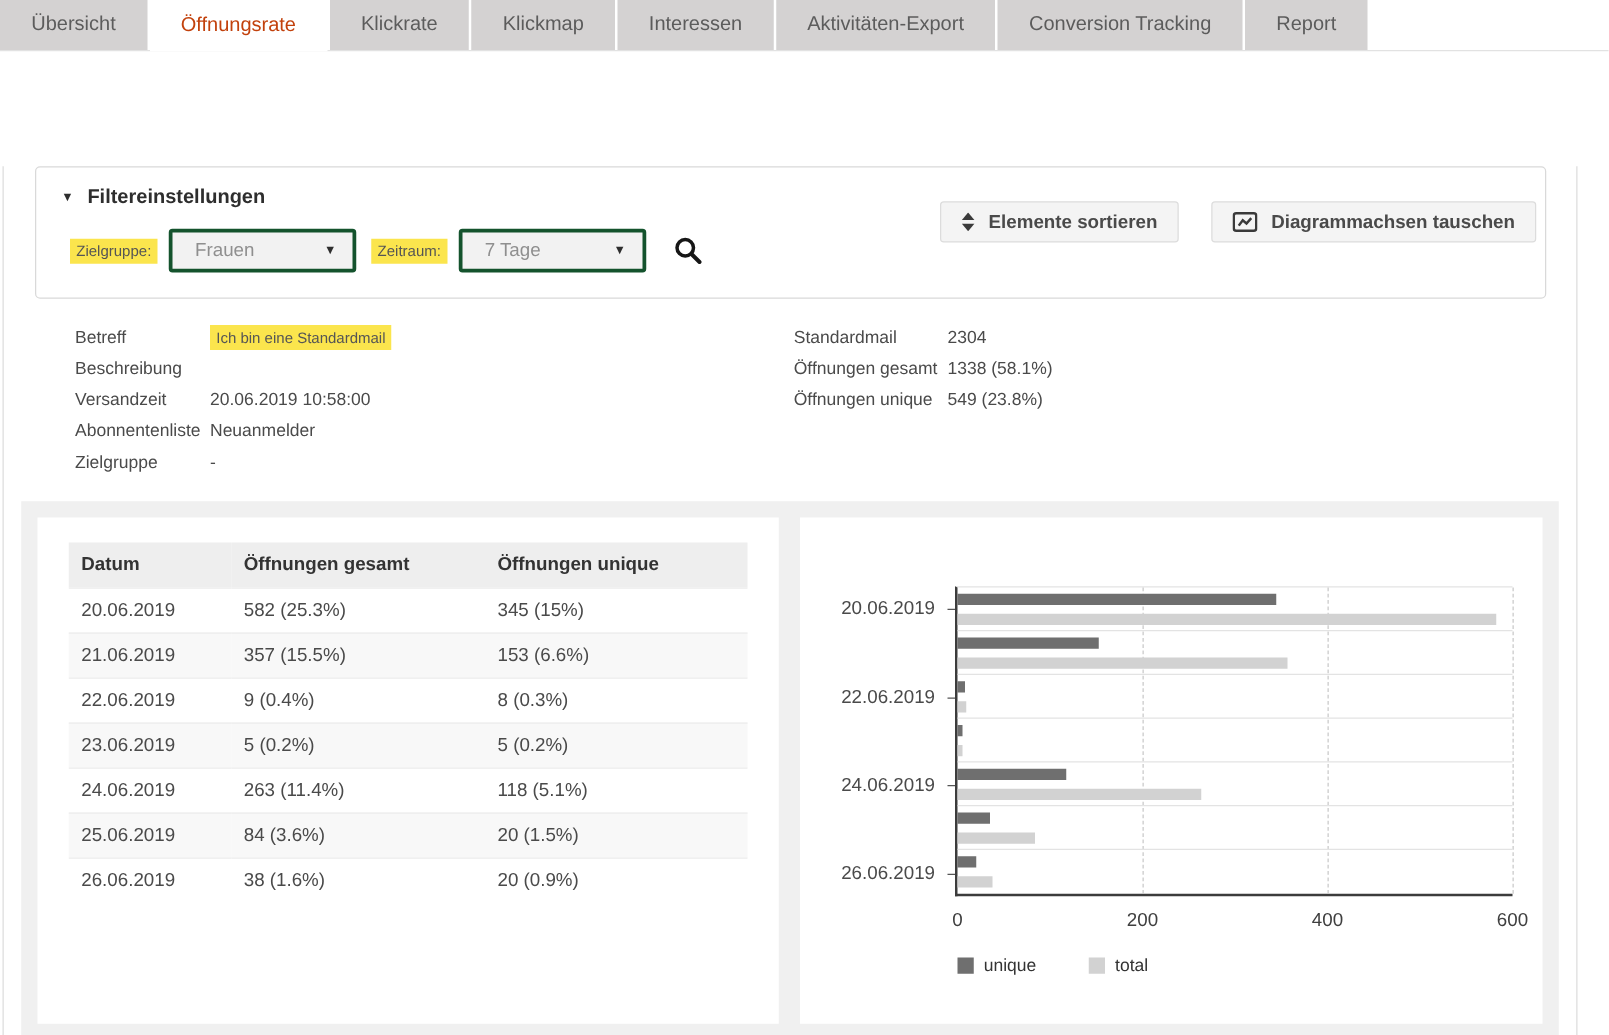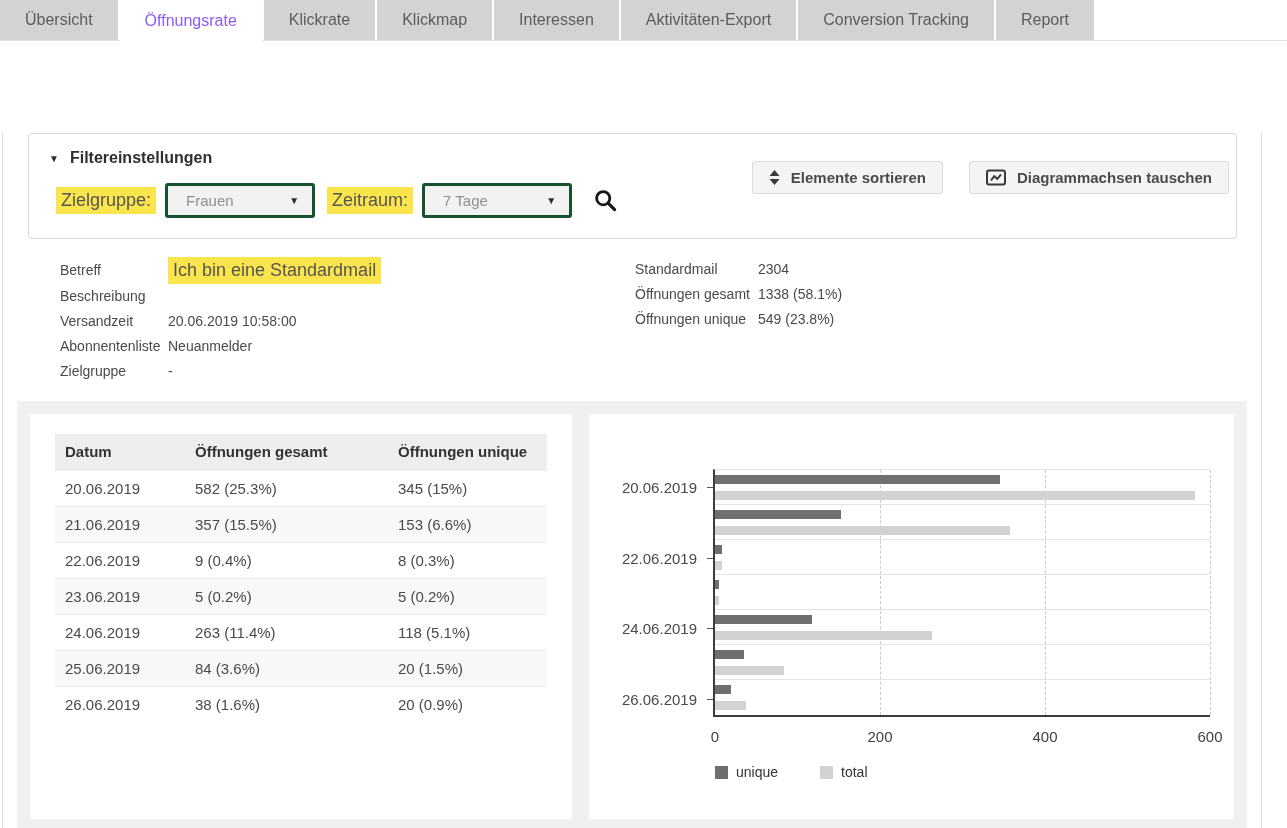--- a/index.html
+++ b/index.html
@@ -4,55 +4,55 @@
 <style>
   * { margin:0; padding:0; box-sizing:border-box; }
   html,body { width:1287px; height:828px; background:#fff; overflow:hidden;
               font-family:"Liberation Sans", sans-serif; }
 
   
   .tabbar { position:relative; height:40px; background:#fff; display:flex; }
   .tabbar::after { content:""; position:absolute; left:0; right:0; bottom:-1px; height:1px; background:#e2e2e2; }
   .tab { background:#d4d2d2; color:#5c5c5c; font-size:16px; display:flex; align-items:center;
          justify-content:center; padding:0 25px; margin-right:2px; height:40px; cursor:pointer; white-space:nowrap; }
-  .tab.active { background:#fff; color:#8b5cf6; height:41px; z-index:2; }
+  .tab.active { background:#fff; color:#c2410c; height:41px; z-index:2; }
 
   
   .page { position:relative; margin-left:2px; width:1260px; min-height:788px; background:#fff;
           border-left:1px solid #ddd; border-right:1px solid #ddd; }
 
   
   .toolbar { position:absolute; top:28px; right:32px; display:flex; gap:26px; }
   .btn { height:33px; display:flex; align-items:center; gap:11px; padding:0 16px;
          background:#f4f4f4; border:1px solid #dcdcdc; border-radius:3px;
          font-weight:bold; font-size:15px; color:#4a4a4a; cursor:pointer; font-family:inherit; white-space:nowrap; }
 
   
   .filter-box { margin:93px 24px 0 25px; border:1px solid #d9d9d9; border-radius:4px; padding:15px 20px 20px; }
   .filter-title { display:flex; align-items:center; gap:11px; font-weight:bold; font-size:16px; color:#2e2e2e; cursor:pointer; }
   .caret-sm { font-size:10px; color:#2e2e2e; }
   .filter-row { margin-top:16px; display:flex; align-items:center; padding-left:7px; }
-  .hl { background:#fbe54d; padding:3px 5px; font-size:18px; color:#555; white-space:nowrap; }
+  .hl { background:#fbe54d; padding:3px 5px; font-size:12px; color:#555; white-space:nowrap; }
   .select { width:150px; height:35px; background:#f2f2f2; border:3px solid #14532d; border-radius:3px;
             display:flex; align-items:center; justify-content:space-between; padding:0 13px 0 18px;
             color:#8f8f8f; font-size:15px; cursor:pointer; margin:0 12px 0 9px; }
   .search-btn { margin-left:10px; display:flex; align-items:center; cursor:pointer; }
 
   
   .details { position:relative; margin:18px 0 0 25px; font-size:14px; color:#4a4a4a; height:127px; }
   .drow { display:flex; line-height:25px; align-items:center;margin-left:32px; }
   .details-left .dlabel { width:108px; flex:none; }
   .details-right { position:absolute; left:575px; top:0; }
   .details-right .dlabel { width:123px; flex:none; }
   .dvalue.hl { line-height:normal; }
 
   
   .gray-section { margin:17px 14px 0; background:#f0f0f0; padding:13px; display:flex; gap:17px; height:431px; }
   .panel { background:#fff; height:405px; }
-  .table-panel { width:542px; padding:20px 25px; }
+  .table-panel { width:593px; padding:20px 25px; }
   .chart-panel { flex:1; padding:20px 24px; }
 
   
   table { width:100%; border-collapse:collapse; font-size:15px; color:#4a4a4a; table-layout:fixed; }
   col.c1 { width:130px; } col.c2 { width:203px; }
   th { background:#eee; text-align:left; font-weight:bold; color:#333; height:36px; padding-left:10px; }
   td { height:36px; padding-left:10px; border-top:1px solid #ececec; }
   tbody tr:nth-child(even) { background:#f8f8f8; }
 
   

